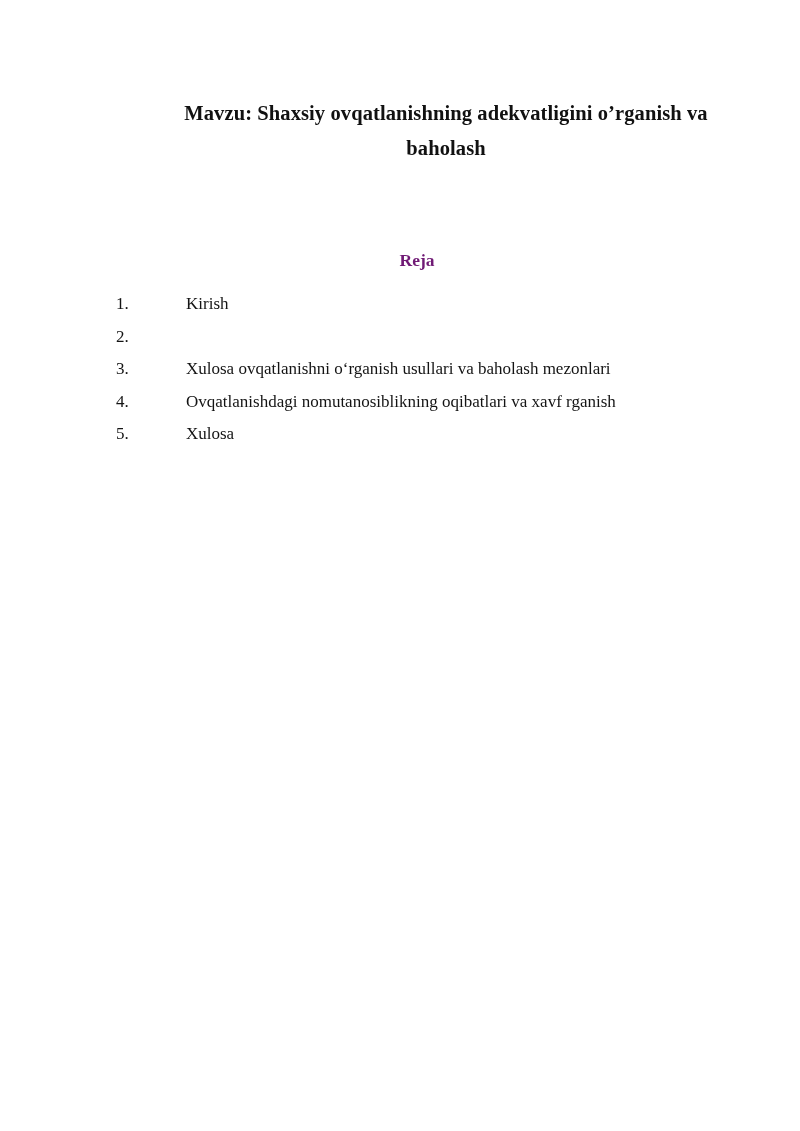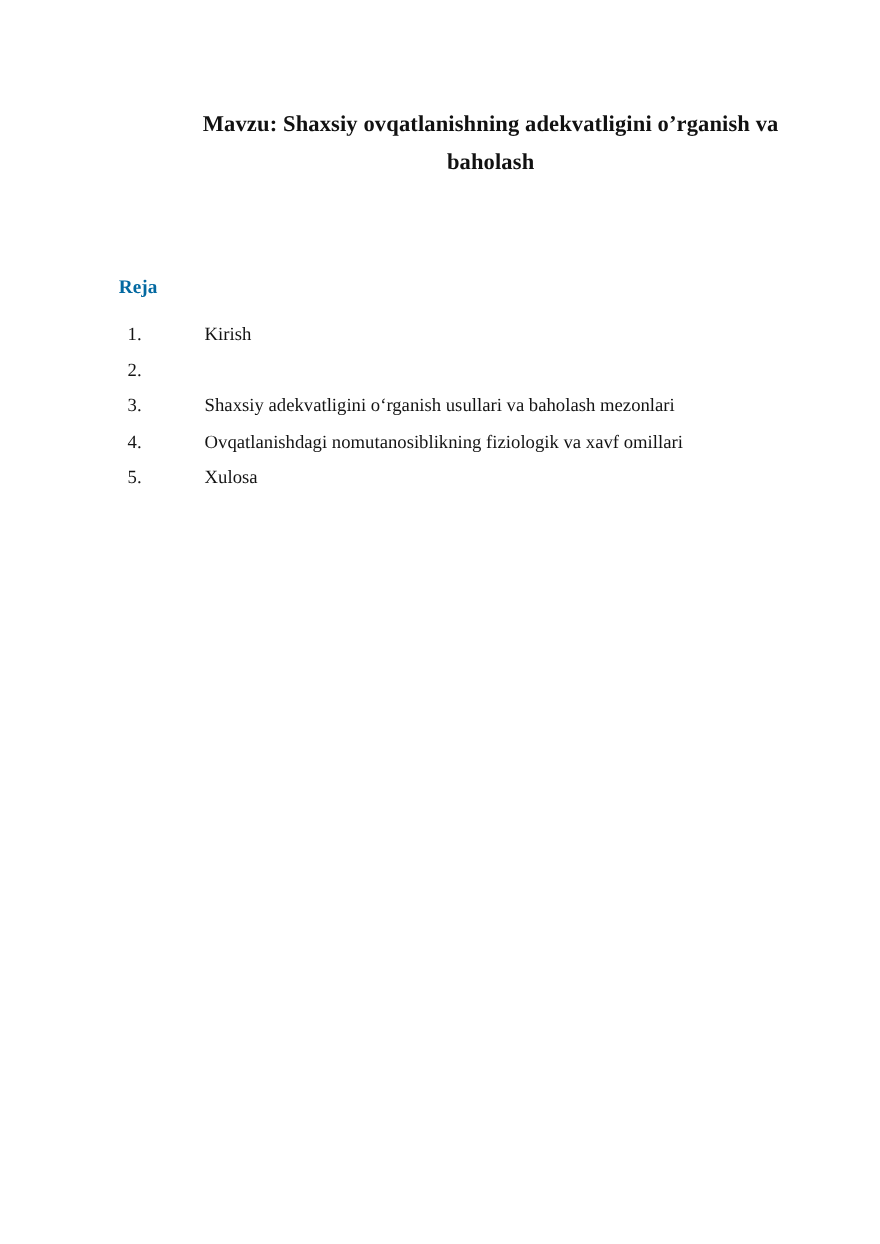--- a/index.html
+++ b/index.html
@@ -35,25 +35,26 @@
     text-align: center;
     line-height: 35px;
     letter-spacing: 0.1px;
     margin: 0;
     padding: 0 8px 0 64px;
     color: #111111;
   }
   .section-heading {
     font-size: 17.5px;
     font-weight: bold;
+    text-align: center;
     margin: 0;
     padding-top: 84px;
     padding-right: 2px;
     line-height: 20px;
-    color: #0369a1;
+    color: #701a75;
   }
   .reja-list {
     list-style: none;
     margin: 0;
     padding: 0;
     padding-top: 18px;
   }
   .reja-item {
     display: flex;
     align-items: flex-start;
@@ -91,25 +92,25 @@
     <ol class="reja-list">
       <li class="reja-item">
         <span class="item-marker">1.</span>
         <span class="item-text">Kirish</span>
       </li>
       <li class="reja-item">
         <span class="item-marker">2.</span>
       </li>
       <li class="reja-item">
         <span class="item-marker">3.</span>
-        <span class="item-text">Shaxsiy adekvatligini o‘rganish usullari va baholash mezonlari</span>
+        <span class="item-text">Xulosa ovqatlanishni o‘rganish usullari va baholash mezonlari</span>
       </li>
       <li class="reja-item">
         <span class="item-marker">4.</span>
-        <span class="item-text">Ovqatlanishdagi nomutanosiblikning fiziologik va xavf omillari</span>
+        <span class="item-text">Ovqatlanishdagi nomutanosiblikning oqibatlari va xavf rganish</span>
       </li>
       <li class="reja-item">
         <span class="item-marker">5.</span>
         <span class="item-text">Xulosa</span>
       </li>
     </ol>
 
   </div>
 </div>
 

